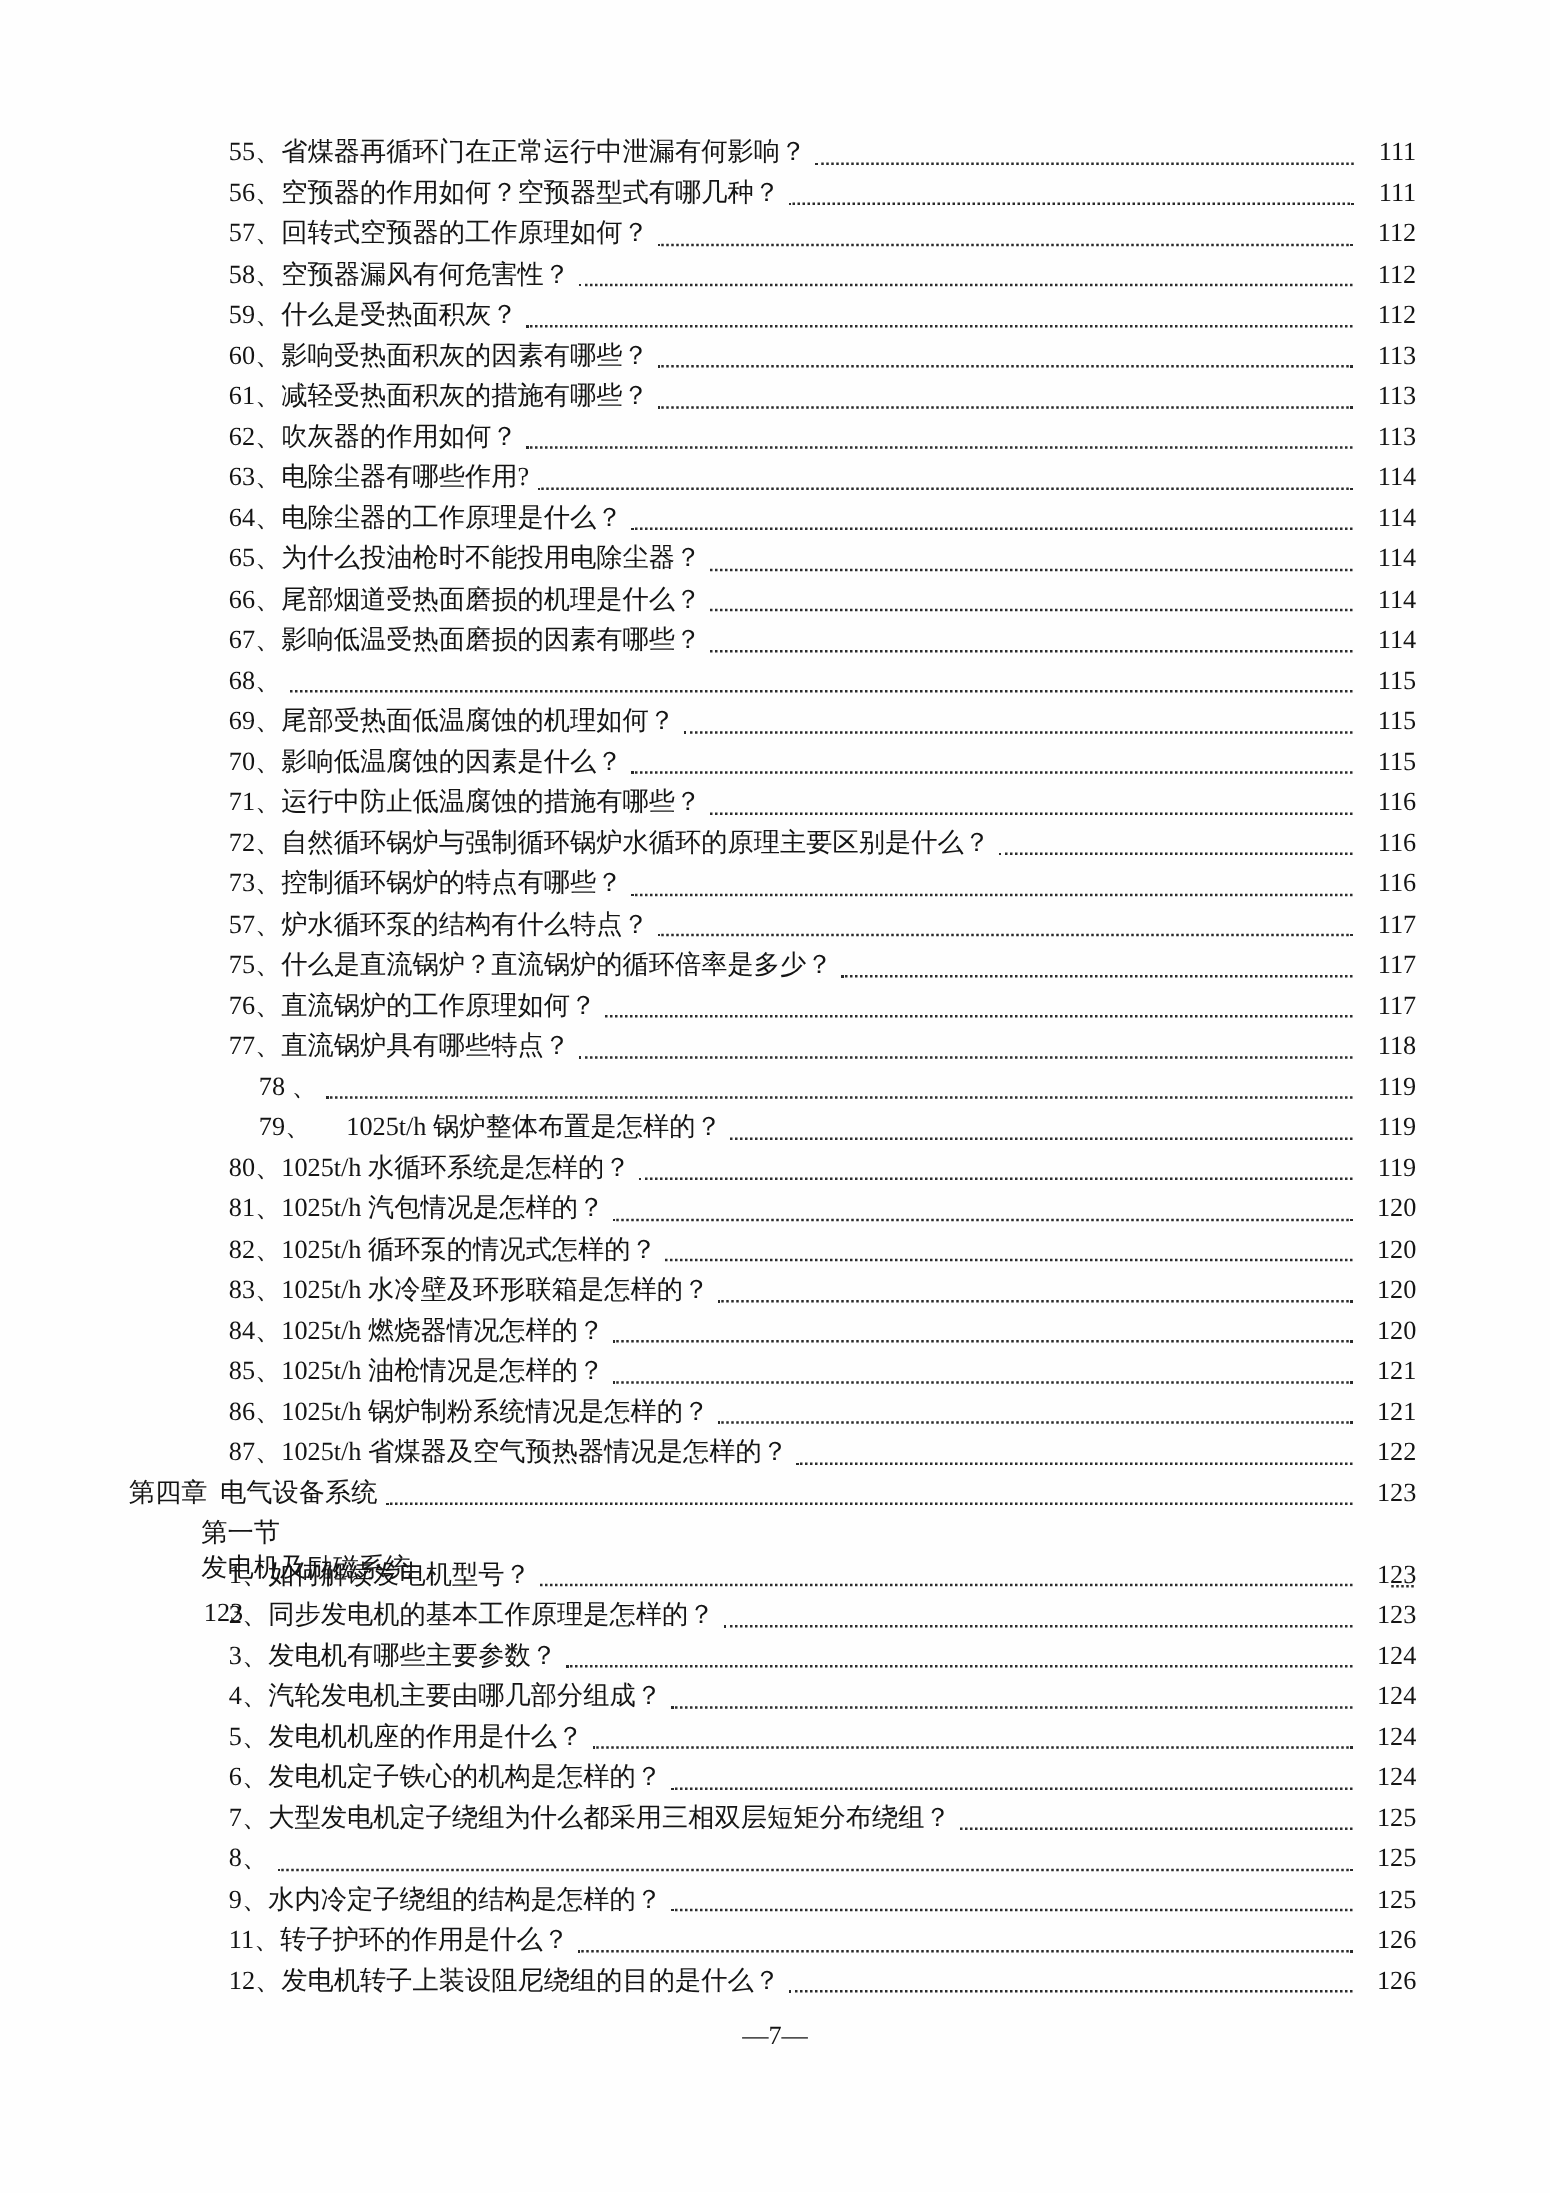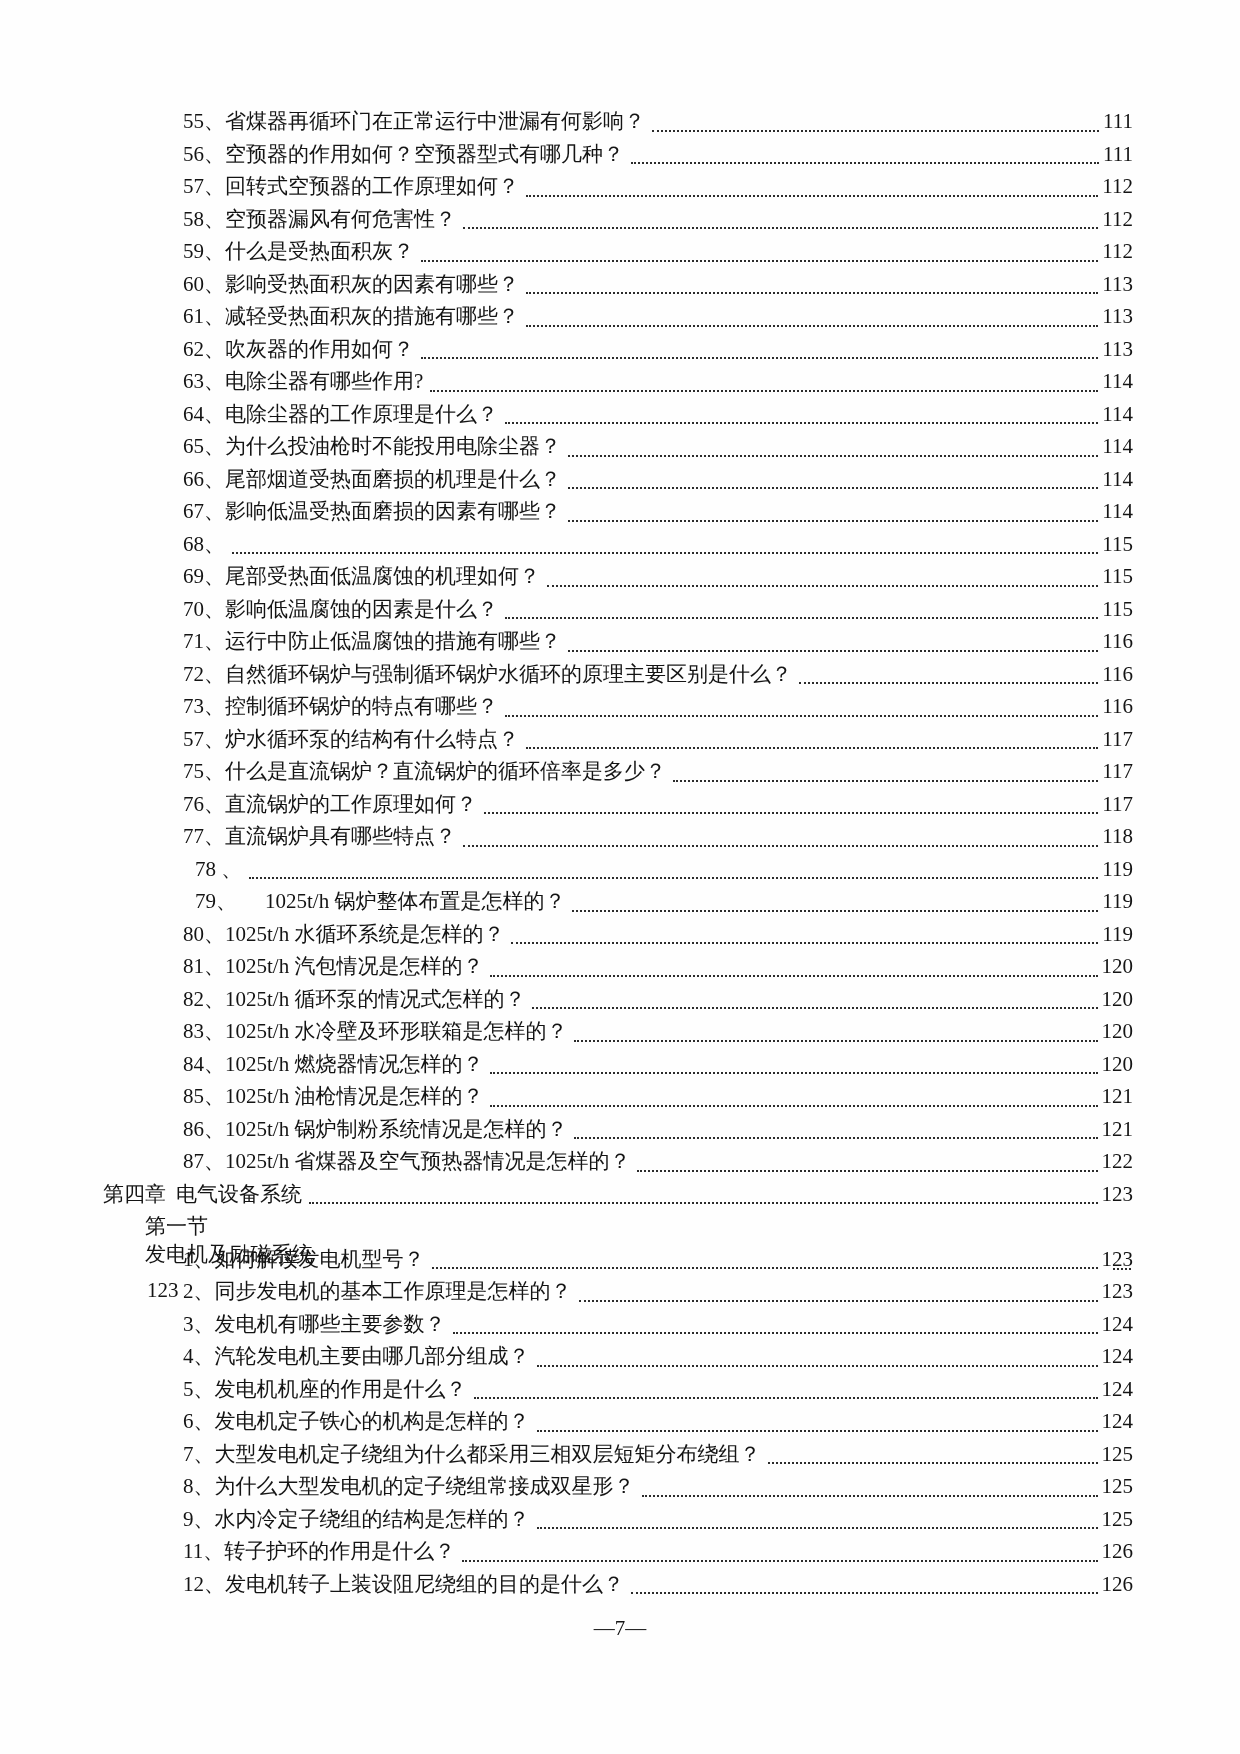--- a/index.html
+++ b/index.html
@@ -31,26 +31,26 @@
   }
   .row .num  { flex: 0 0 auto; white-space: pre; }
   .row .txt  { flex: 0 0 auto; white-space: pre; font-family: Liberation Serif, serif; }
   .row .leader {
     flex: 1 1 auto;
     min-width: 18px;
     align-self: flex-end;
     margin: 0 2px 8px 7px;
     border-bottom: 2px dotted #2b2b2b;
   }
-  .row .pg { flex: 0 0 auto; padding-left: 2px; }
+  .row .pg { flex: 0 0 auto; padding-left: 2px; margin-left: 16px; }
   .row.item    { padding-left: 80px; }
   .row.section { padding-left: 42px; flex-direction: column; }
   .row.chapter { padding-left: 0; }
   .row.chapter .num, .row.section .num { margin-right: 10px; }
-  .row.wide .num { margin-left: 12px; }
+  .row.wide .num { margin-left: 24px; }
   .row.wide .txt { margin-left: 28px; }
   .footer {
     position: absolute;
     top: 1616px;
     left: 0;
     width: 100%;
     text-align: center;
     font-size: 21px;
     color: #141414;
   }
@@ -305,21 +305,20 @@
     <span class="pg">124</span>
   </div>
       <div class="row item">
     <span class="num">7、</span>
     <span class="txt">大型发电机定子绕组为什么都采用三相双层短矩分布绕组？</span>
     <span class="leader"></span>
     <span class="pg">125</span>
   </div>
       <div class="row item">
     <span class="num">8、</span>
-    <span class="txt">为什么大型发电机的定子绕组常接成双星形？</span>
     <span class="leader"></span>
     <span class="pg">125</span>
   </div>
       <div class="row item">
     <span class="num">9、</span>
     <span class="txt">水内冷定子绕组的结构是怎样的？</span>
     <span class="leader"></span>
     <span class="pg">125</span>
   </div>
       <div class="row item">

